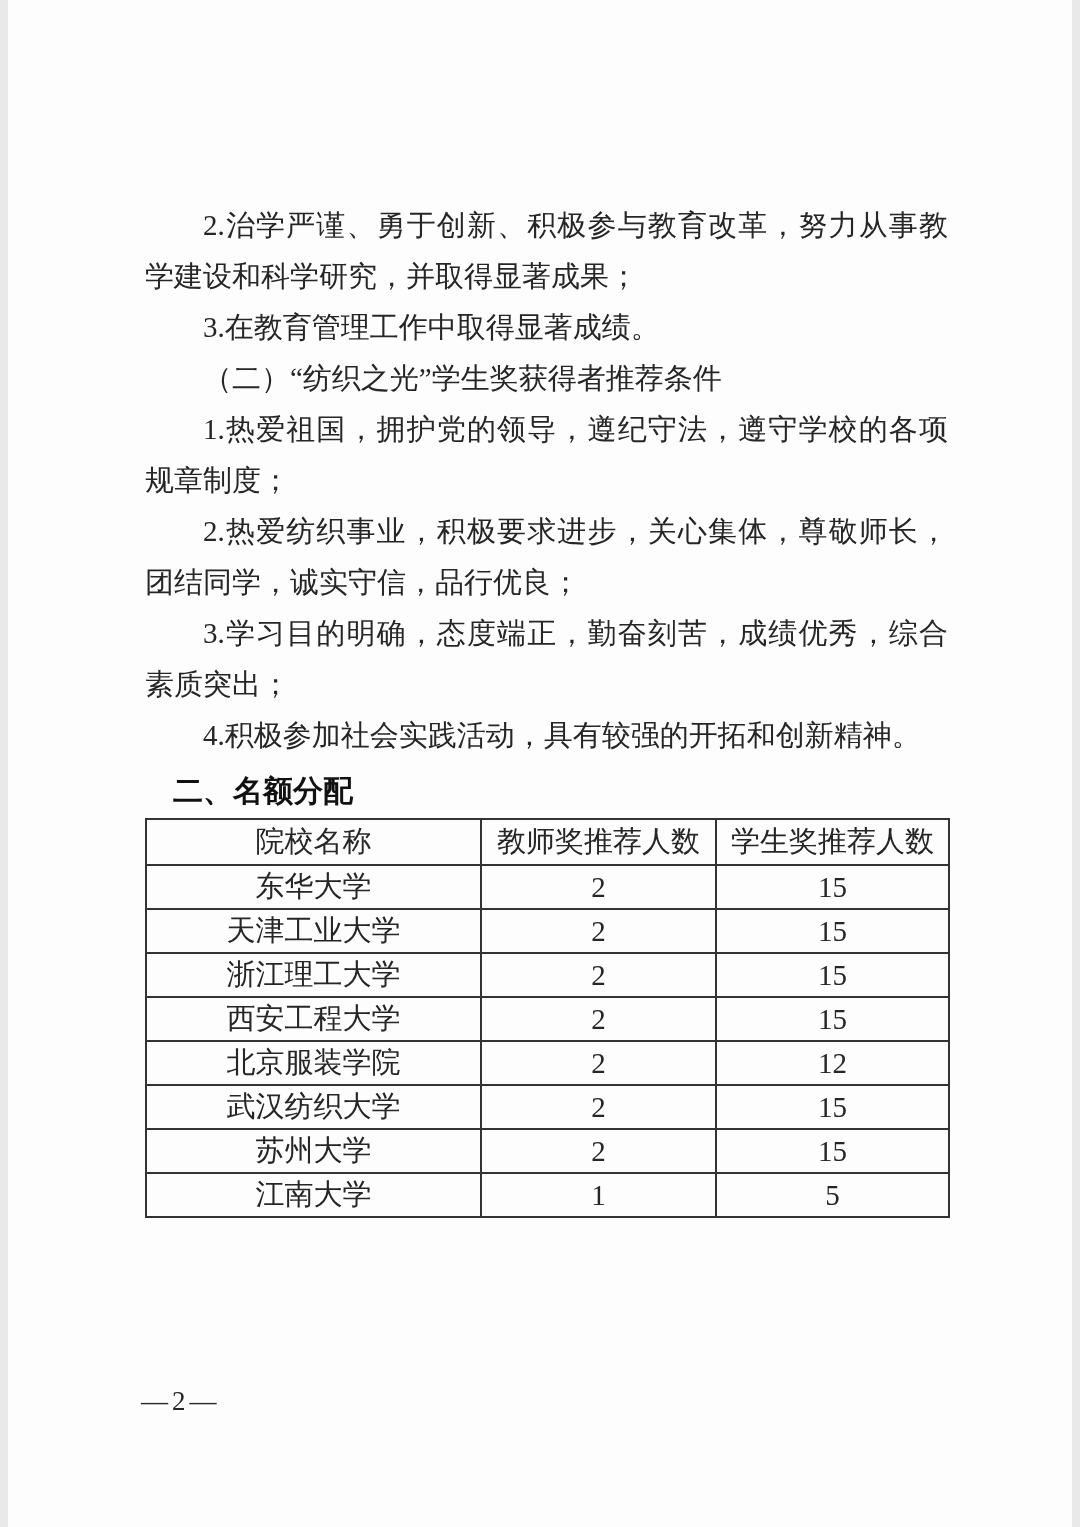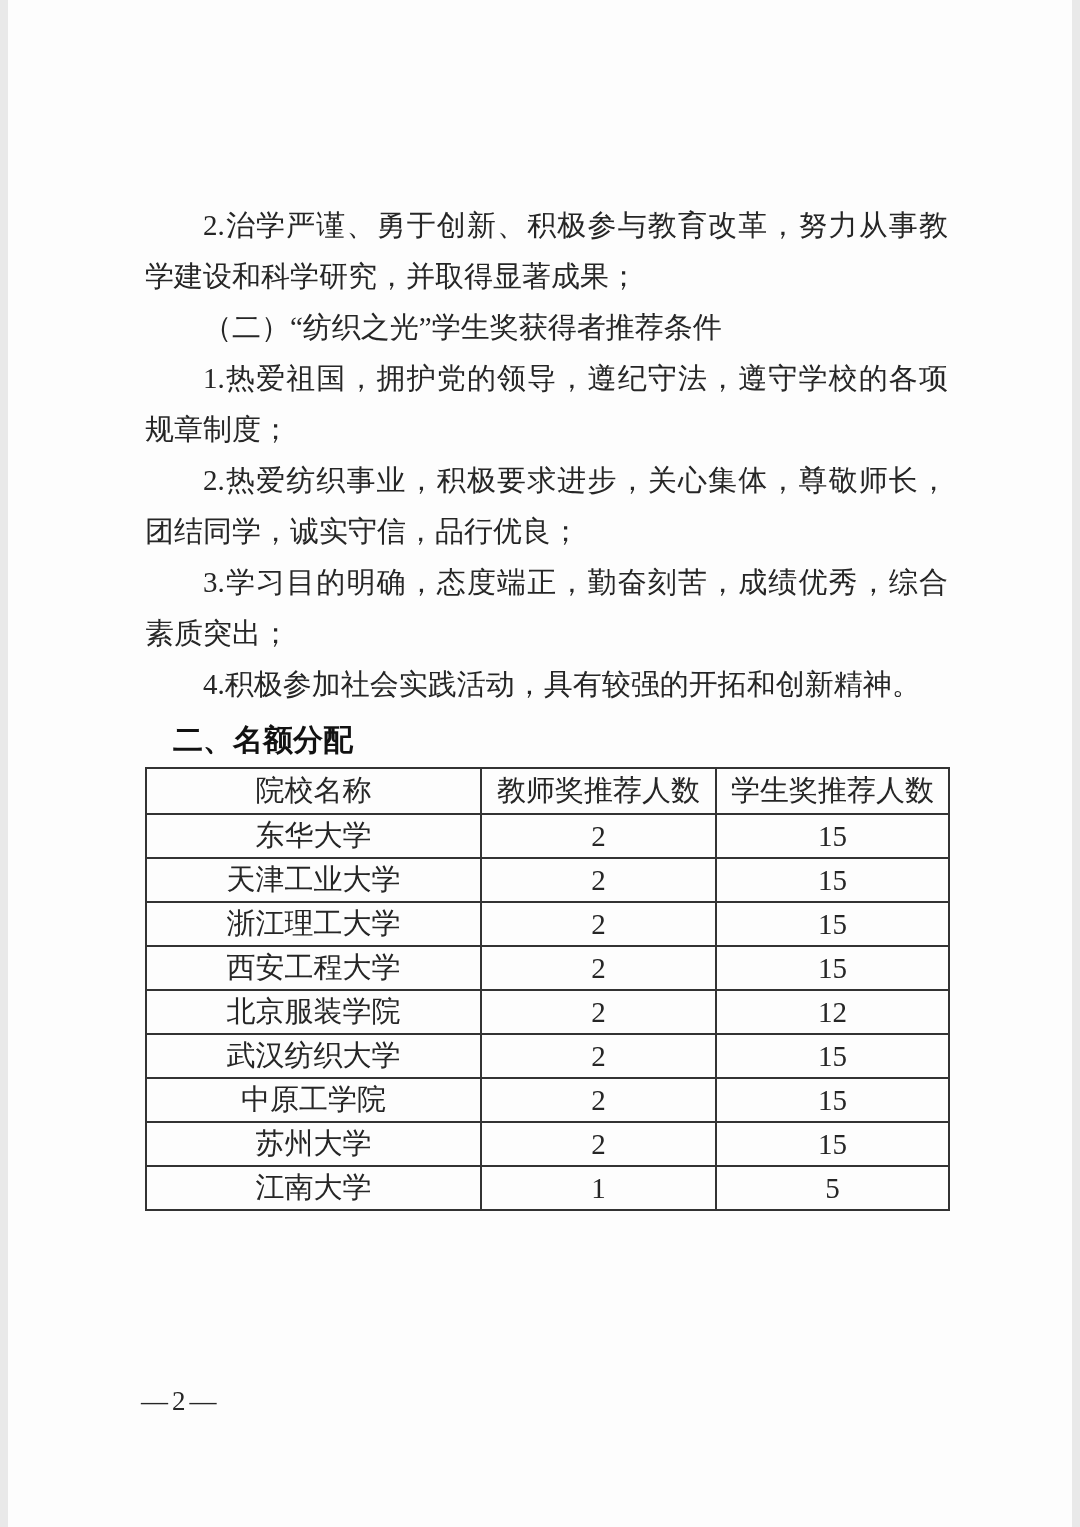--- a/index.html
+++ b/index.html
@@ -64,20 +64,21 @@
     color: #262626;
   }
 </style>
 </head>
 <body>
 
 <div class="page">
   <div class="content">
 
     <p class="para">2.治学严谨、勇于创新、积极参与教育改革，努力从事教学建设和科学研究，并取得显著成果；</p>
+    <p class="para">3.在教育管理工作中取得显著成绩。</p>
     <p class="para">（二）“纺织之光”学生奖获得者推荐条件</p>
     <p class="para">1.热爱祖国，拥护党的领导，遵纪守法，遵守学校的各项规章制度；</p>
     <p class="para">2.热爱纺织事业，积极要求进步，关心集体，尊敬师长，团结同学，诚实守信，品行优良；</p>
     <p class="para">3.学习目的明确，态度端正，勤奋刻苦，成绩优秀，综合素质突出；</p>
     <p class="para">4.积极参加社会实践活动，具有较强的开拓和创新精神。</p>
 
     <h2 class="heading">二、名额分配</h2>
 
     <table class="quota">
       <colgroup>
@@ -117,25 +118,20 @@
           <td>北京服装学院</td>
           <td>2</td>
           <td>12</td>
         </tr>
         <tr>
           <td>武汉纺织大学</td>
           <td>2</td>
           <td>15</td>
         </tr>
         <tr>
-          <td>中原工学院</td>
-          <td>2</td>
-          <td>15</td>
-        </tr>
-        <tr>
           <td>苏州大学</td>
           <td>2</td>
           <td>15</td>
         </tr>
         <tr>
           <td>江南大学</td>
           <td>1</td>
           <td>5</td>
         </tr>
       </tbody>

